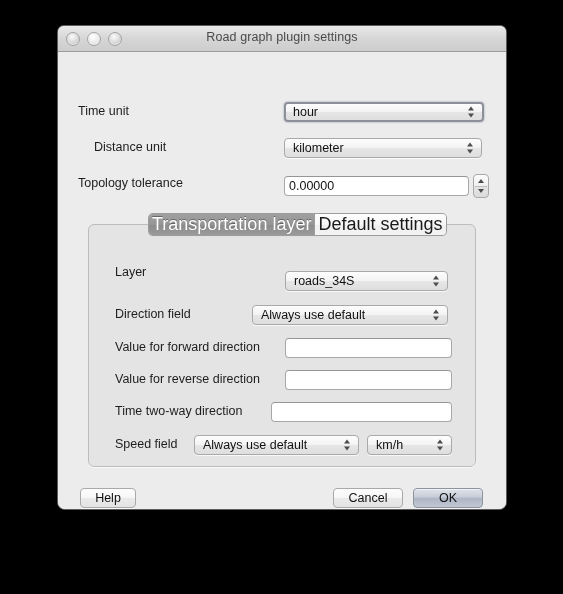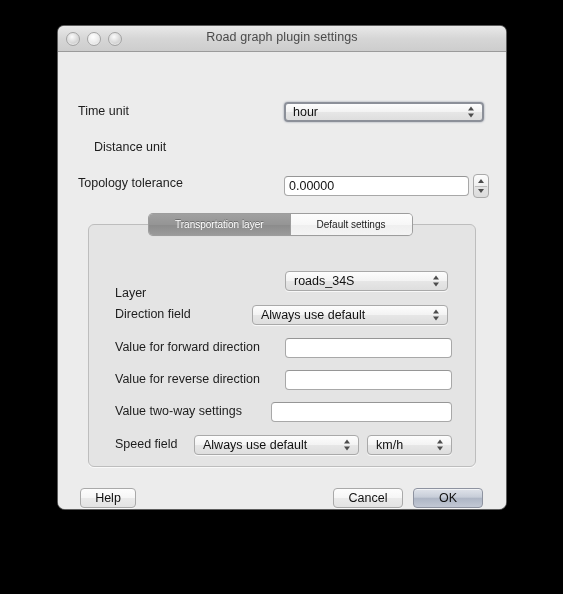--- a/index.html
+++ b/index.html
@@ -189,22 +189,22 @@
     top: -11px;
     display: flex;
     height: 21px;
     border-radius: 4px;
     box-shadow: 0 0 0 1px #9d9d9d, 0 1px 1px rgba(0,0,0,0.13);
     overflow: hidden;
   }
   .tab {
     display: flex;
     align-items: center;
-    padding: 0 26px;
-    font-size: 10px;
+    padding: 0 3px;
+    font-size: 18px;
     white-space: nowrap;
   }
   .tab.selected {
     background: linear-gradient(to bottom, #a0a0a0 0%, #959595 50%, #8b8b8b 51%, #9a9a9a 100%);
     color: #ffffff;
     text-shadow: 0 -1px 0 rgba(0,0,0,0.35);
   }
   .tab.unselected {
     background: linear-gradient(to bottom, #fdfdfd 0%, #f7f7f7 50%, #efefef 51%, #f4f4f4 100%);
     color: #1a1a1a;
@@ -252,20 +252,24 @@
     <div class="row" style="left:20px; top:52px;">
       <div class="flabel" style="width:205px;">Time unit</div>
     </div>
     <div class="popup focused" style="position:absolute; left:226px; top:50px; width:200px;">
       <span>hour</span>
       <span class="arrows"></span>
     </div>
 
     <div class="row" style="left:36px; top:88px;">
       <div class="flabel" style="width:205px;">Distance unit</div>
+    </div>
+    <div class="popup" style="position:absolute; left:226px; top:86px; width:198px;">
+      <span>kilometer</span>
+      <span class="arrows"></span>
     </div>
 
     <div class="row" style="left:20px; top:124px;">
       <div class="flabel" style="width:205px;">Topology tolerance</div>
     </div>
     <div style="position:absolute; left:226px; top:122px; display:flex; align-items:center;">
       <input class="tfield" style="width: 185px;" type="text" value="0.00000">
       <div class="stepper">
         <div class="divider"></div>
       </div>
@@ -275,39 +279,39 @@
 
       <div class="tabbar">
         <div class="tab selected">
           <span>Transportation layer</span>
         </div>
         <div class="tab unselected">
           <span>Default settings</span>
         </div>
       </div>
 
-      <div class="flabel" style="position:absolute; left:26px; top:61px;text-align:center;">Layer</div>
+      <div class="flabel" style="position:absolute; left:26px; top:40px;text-align:center;">Layer</div>
       <div class="popup" style="position:absolute; left:196px; top:46px; width:163px;">
         <span>roads_34S</span>
         <span class="arrows"></span>
       </div>
 
       <div class="flabel" style="position:absolute; left:26px; top:82px;">Direction field</div>
       <div class="popup" style="position:absolute; left:163px; top:80px; width:196px;">
         <span>Always use default</span>
         <span class="arrows"></span>
       </div>
 
       <div class="flabel" style="position:absolute; left:26px; top:115px;">Value for forward direction</div>
       <input class="tfield" style="position: absolute; left: 196px; top: 113px; width: 167px;" type="text" placeholder="">
 
       <div class="flabel" style="position:absolute; left:26px; top:147px;">Value for reverse direction</div>
       <input class="tfield" style="position: absolute; left: 196px; top: 145px; width: 167px;" type="text" placeholder="">
 
-      <div class="flabel" style="position:absolute; left:26px; top:179px;">Value two-way settings</div>
+      <div class="flabel" style="position:absolute; left:26px; top:179px;">Time two-way direction</div>
       <input class="tfield" style="position: absolute; left: 182px; top: 177px; width: 181px;" type="text" placeholder="">
 
       <div class="flabel" style="position:absolute; left:26px; top:212px;">Speed field</div>
       <div class="popup" style="position:absolute; left:105px; top:210px; width:165px;">
         <span>Always use default</span>
         <span class="arrows"></span>
       </div>
       <div class="popup" style="position:absolute; left:278px; top:210px; width:85px;">
         <span>km/h</span>
         <span class="arrows"></span>

